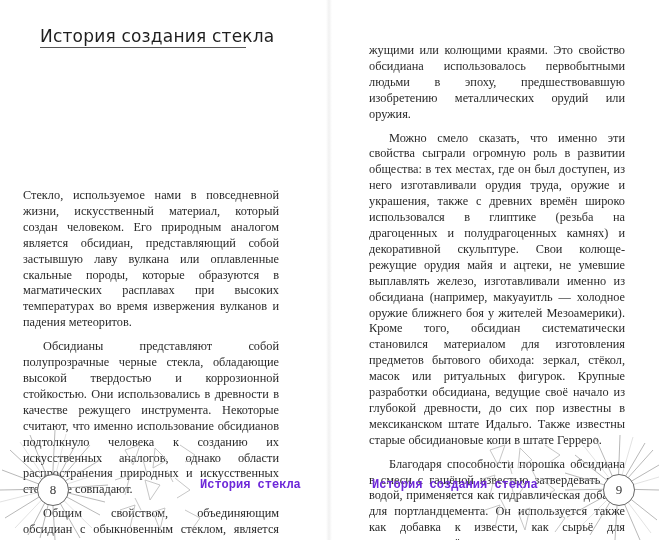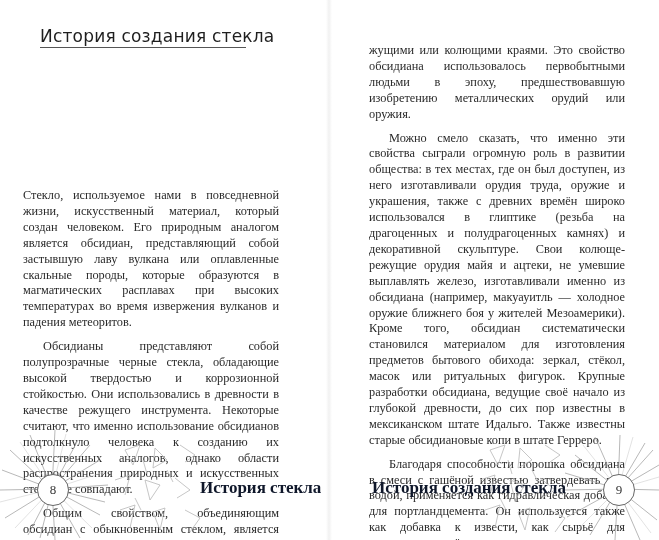--- a/index.html
+++ b/index.html
@@ -27,22 +27,22 @@
     }
     .body-text {
       position: absolute; font-size: 12.3px; line-height: 15.9px;
       text-align: justify; hyphens: manual;
     }
     .body-text p { margin: 8px; }
     .body-text p.indent { text-indent: 20px; }
     .left-text { left: 15px; top: 180px; width: 272px; }
     .right-text { left: 361px; top: 20px; width: 272px; }
     .footer-title {
-      position: absolute; font-family: Liberation Serif, serif;
-      font-size: 17px; font-weight: bold; color: #0f172a; white-space: nowrap;
+      position: absolute; font-family: Liberation Mono, monospace;
+      font-size: 12px; font-weight: bold; color: #6d28d9; white-space: nowrap;
     }
     .footer-left { left: 200px; top: 478px; }
     .footer-right { left: 372px; top: 478px; }
     .page-num-badge {
       position: absolute; width: 30px; height: 30px; border-radius: 50%;
       border: 1px solid #666; background: #fff;
       font-size: 13px; text-align: center; line-height: 30px; color: #333;
     }
     .num-left { left: 37px; top: 474px; }
     .num-right { left: 603px; top: 474px; }

